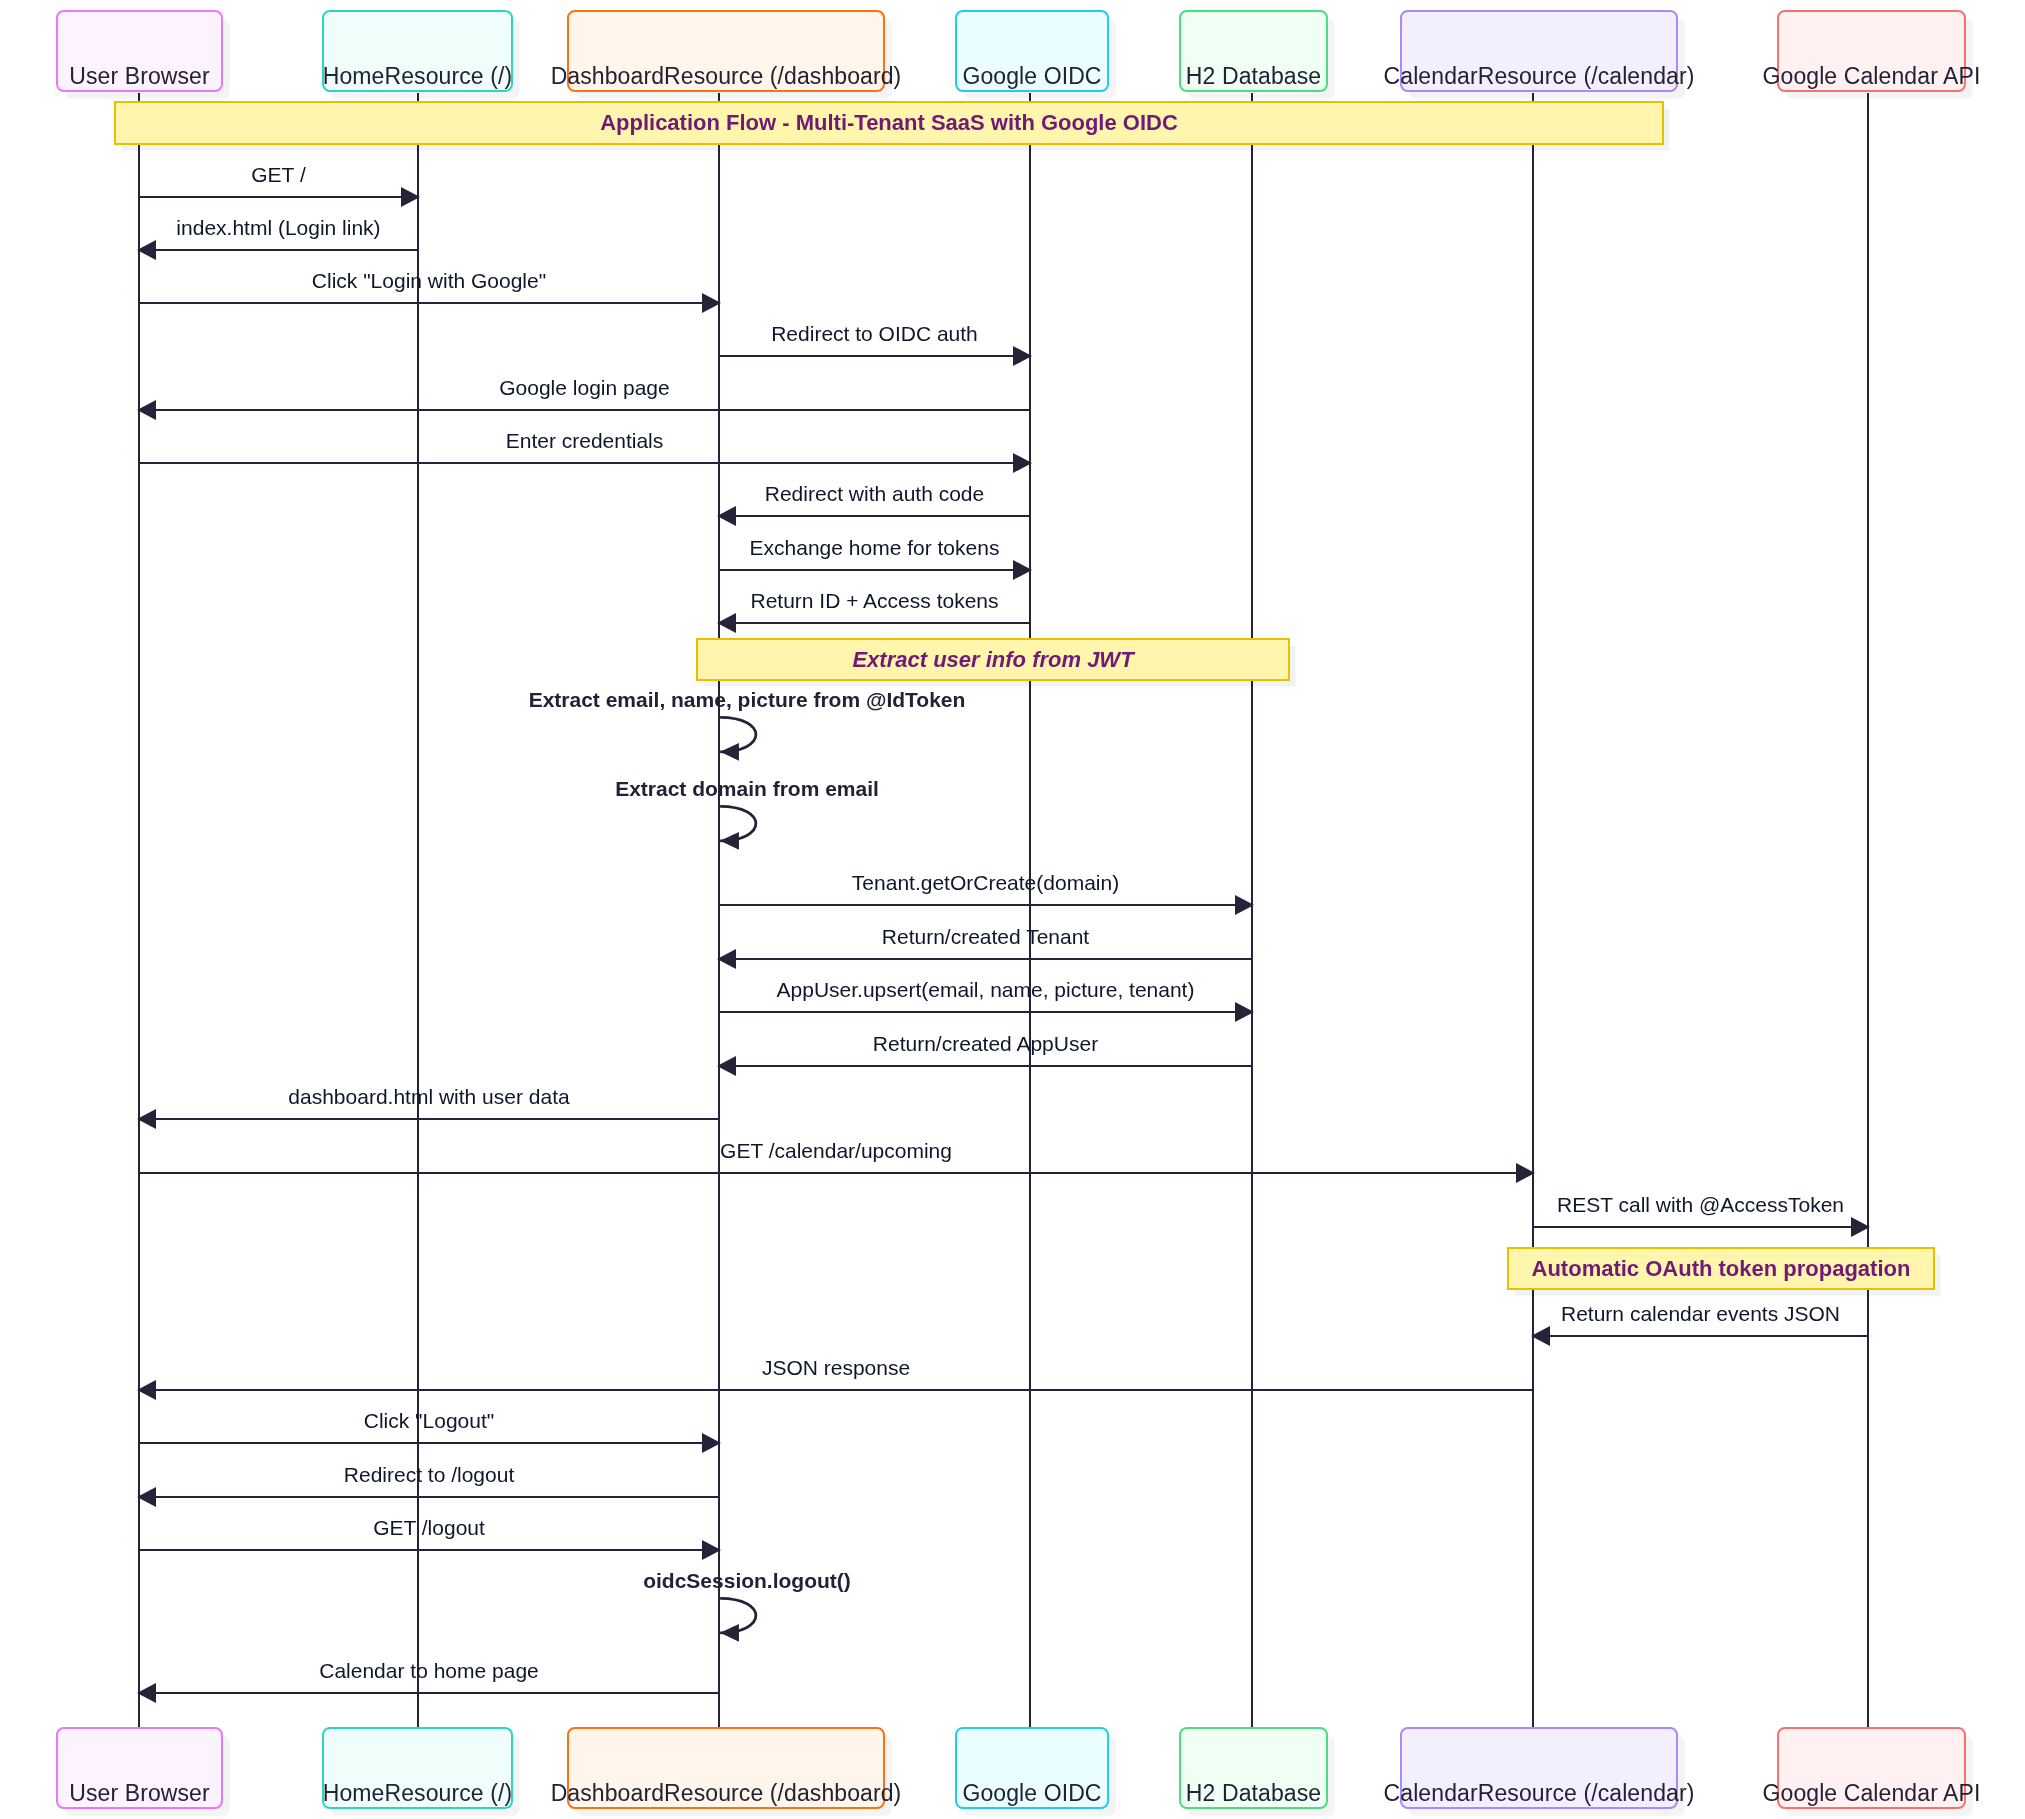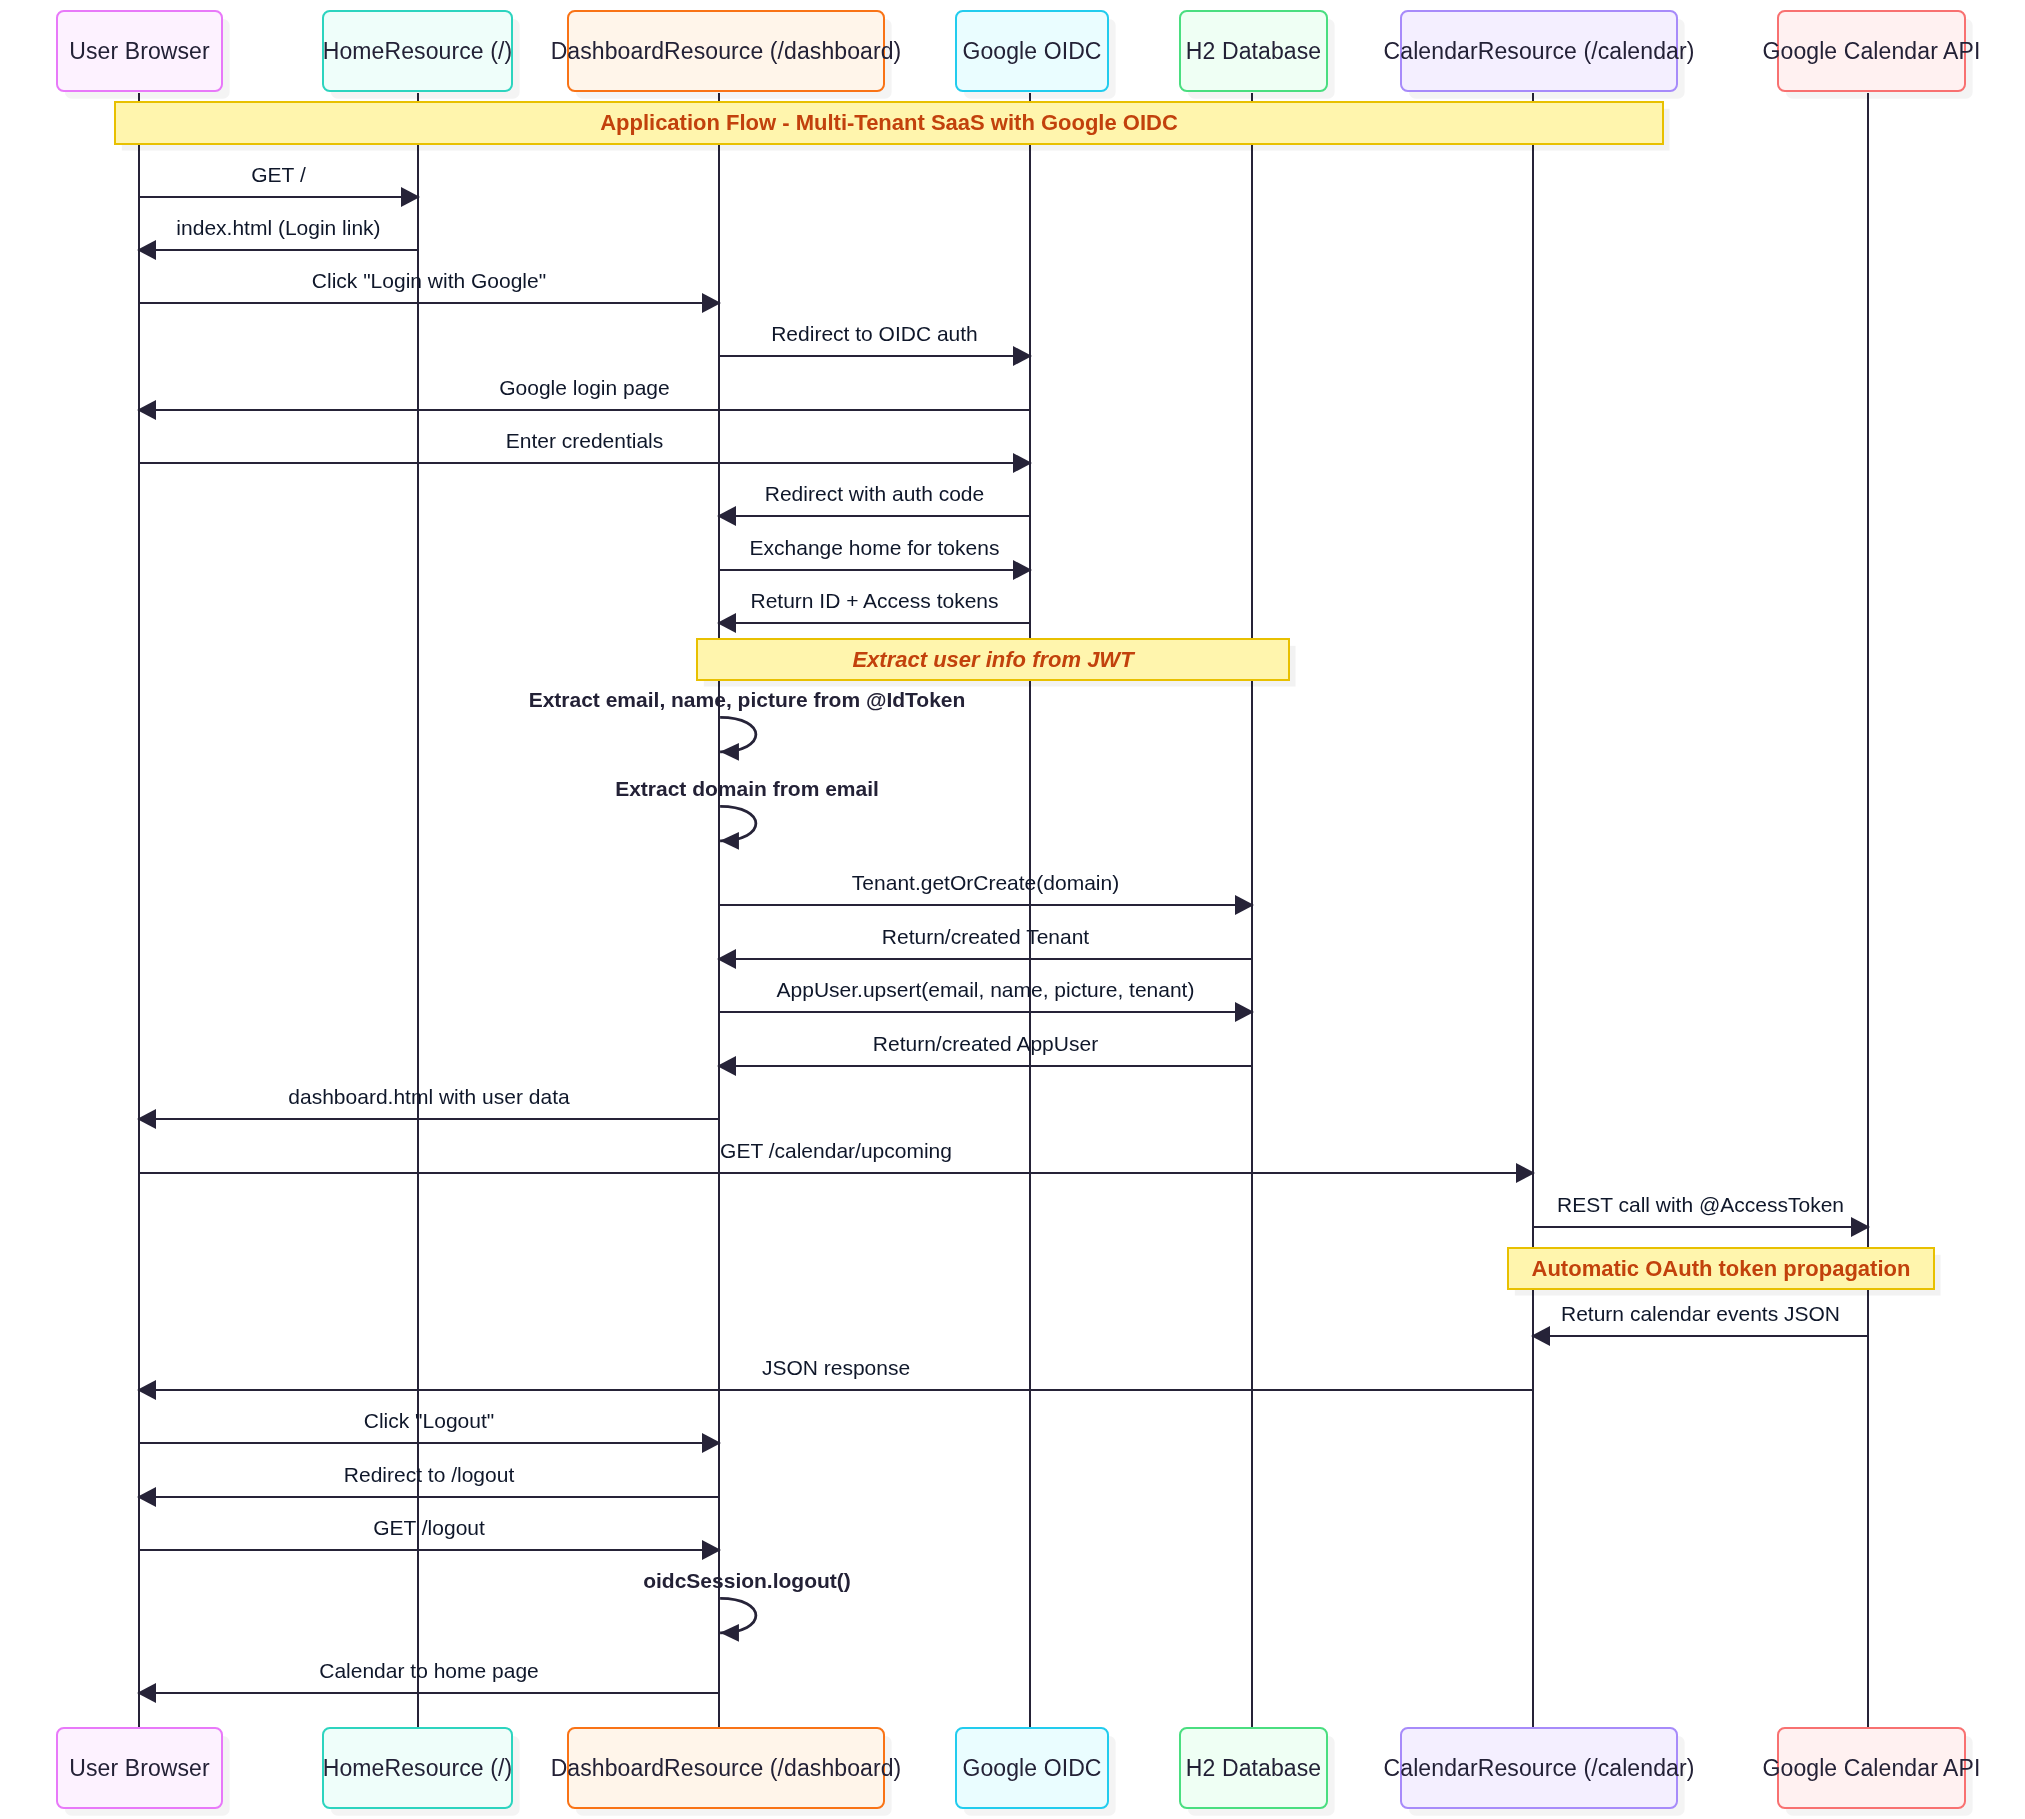--- a/index.html
+++ b/index.html
@@ -5,21 +5,21 @@
   html,body{margin:0;padding:0;background:#ffffff;}
   body{font-family:"Liberation Sans",sans-serif;}
   #canvas{position:relative;width:2025px;height:1820px;background:#ffffff;overflow:hidden;}
 
   
   .actor{
     position:absolute;
     box-sizing:border-box;
     border-radius:7.8px;
     border:2.8px solid #000;
-    display:flex;align-items:center;justify-content:center;
+    display:flex;align-items:flex-end;justify-content:center;
     text-align:center;
     font-size:23px;
     color:#232136;
     letter-spacing:0.1px;
     box-shadow:7.8px 7.8px 0 -1.1px rgba(0,0,0,0.045);
     padding:0 6px;
     white-space:nowrap;
   }
 
   
@@ -28,21 +28,21 @@
     width:2.2px;
     background:#262338;
   }
 
   
   .note{
     position:absolute;
     box-sizing:border-box;
     background:#fff5ad;
     border:2.2px solid #e8c000;
-    color:#c2410c;
+    color:#701a75;
     font-size:22px;
     font-weight:bold;
     display:flex;align-items:center;
     box-shadow:6.7px 6.7px 0 -1.1px rgba(0,0,0,0.05);
   }
   .note.center{justify-content:center;}
 
   
   .msg{position:absolute;height:0;}
   .msg .line{

